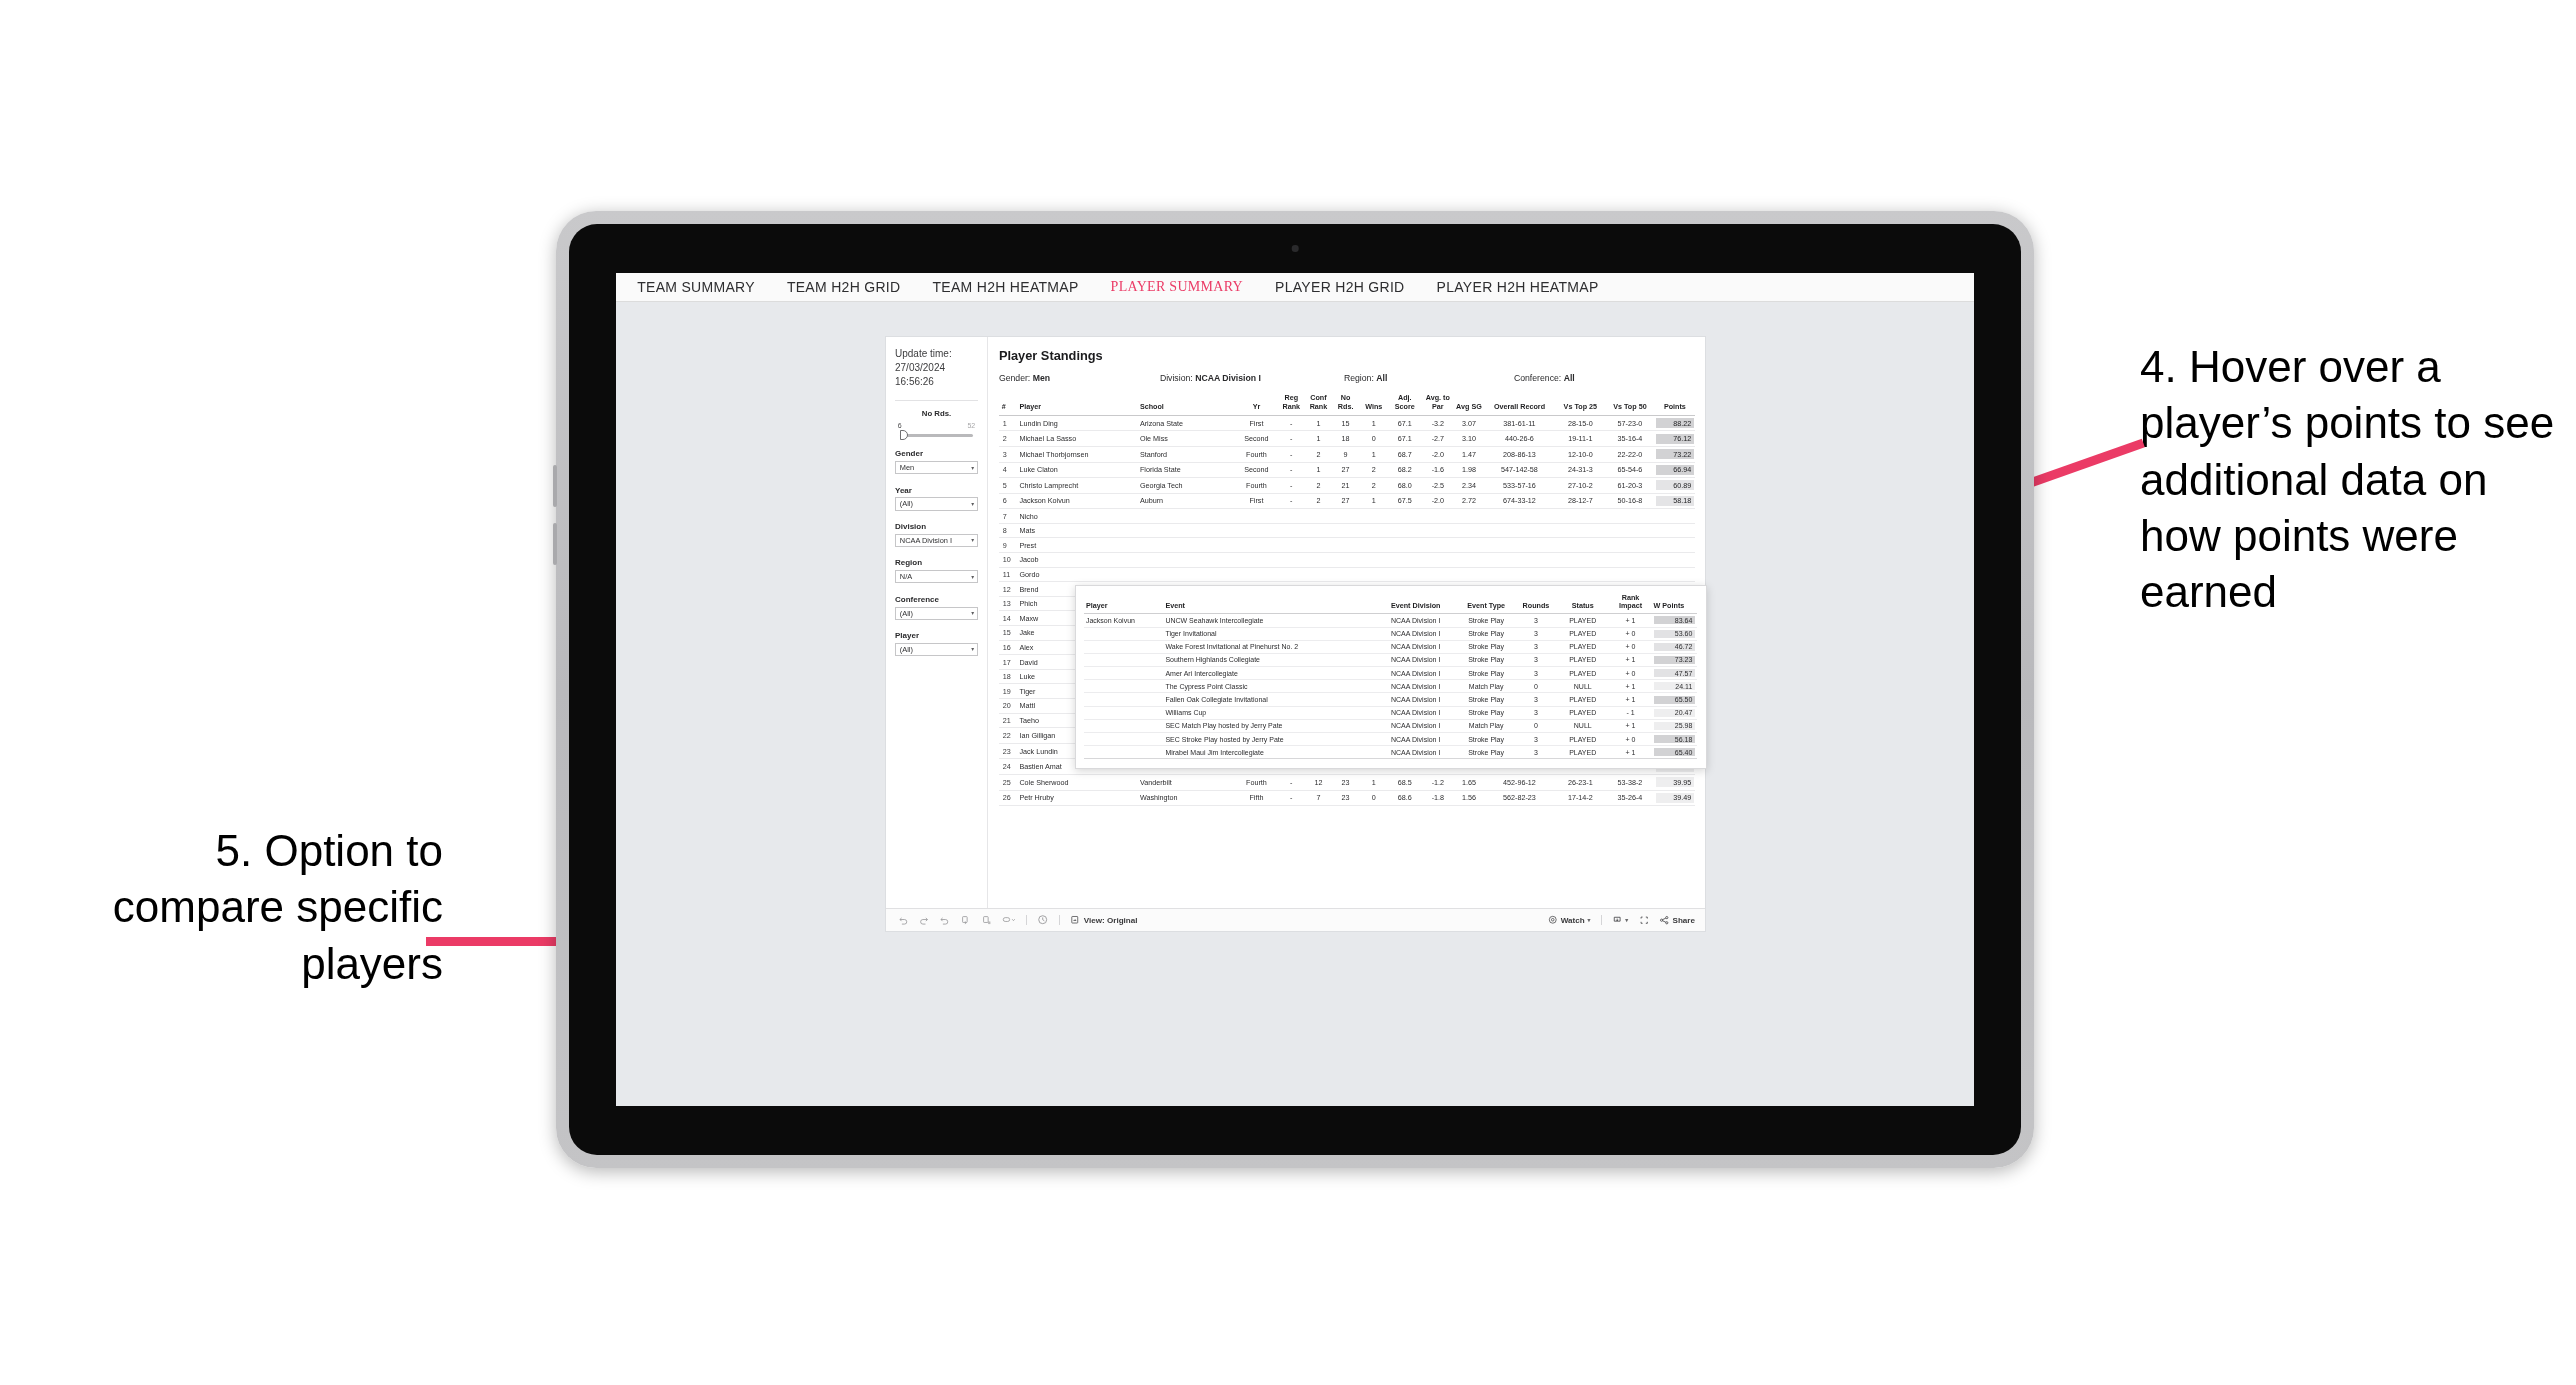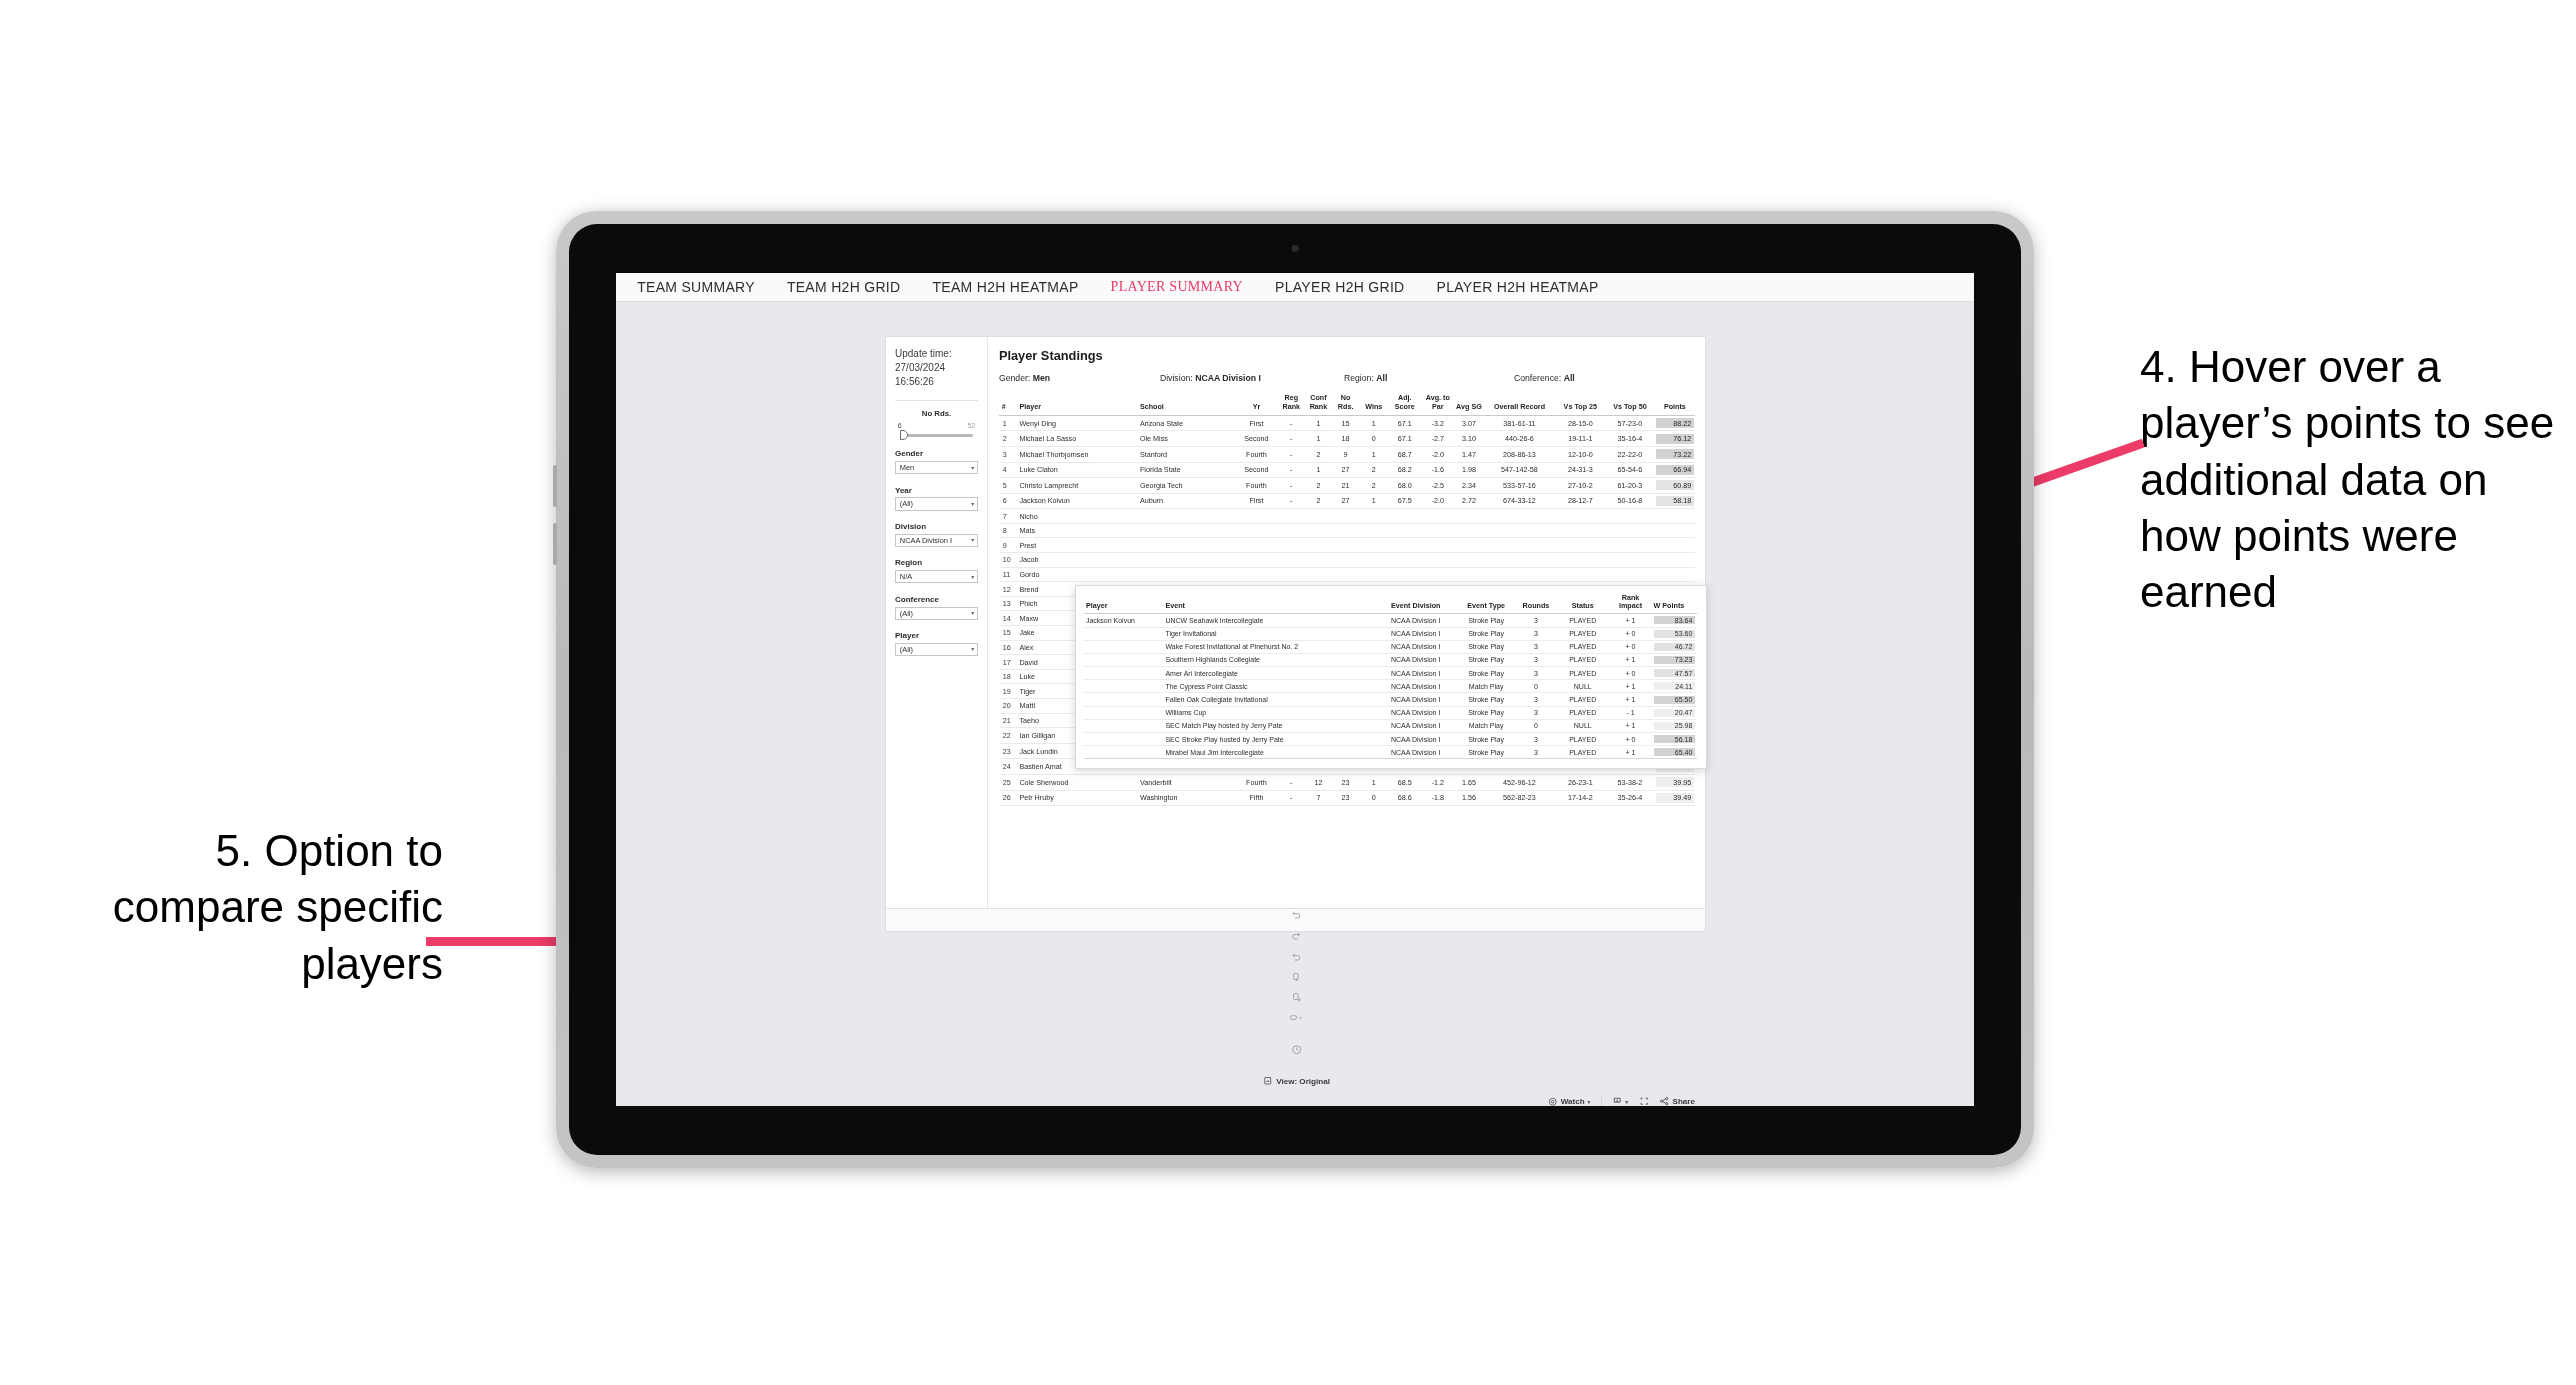--- a/index.html
+++ b/index.html
@@ -261,21 +261,21 @@
   #tooltip .wpts.l3 { background: #eeeeef; }
 
   
   #viz-toolbar {
     height: 23px;
     border-top: 0.9px solid #e0e0e2;
     background: #fbfbfb;
     display: flex; align-items: center;
     padding: 0 9.5px 0 12.3px;
     gap: 10.4px;
-    font-size: 8.1px; color: #4a4a4c; flex-direction: column;
+    font-size: 8.1px; color: #4a4a4c;
   }
   .tb-ico { color: #9a9a9c; display: flex; align-items: center; cursor: pointer; }
   .tb-div { width: 0.9px; height: 10.4px; background: #d5d5d7; }
   .tb-txt { font-weight: 700; color: #3a3a3c; display: flex; align-items: center; gap: 3.8px; cursor: pointer; }
   .tb-right { margin-left: auto; display: flex; align-items: center; gap: 10.4px; }
   .tb-item { display: flex; align-items: center; gap: 2.8px; font-weight: 700; color: #3a3a3c; cursor: pointer; }
   .tb-item .cv { font-size: 5.7px; color: #6a6a6c; }
 </style>
 </head>
 <body>
@@ -423,21 +423,21 @@
                   <th>Avg SG</th>
                   <th>Overall Record</th>
                   <th>Vs Top 25</th>
                   <th>Vs Top 50</th>
                   <th>Points</th>
                 </tr>
                   </thead>
                 <tbody id="standings-body">
                     <tr>
                       <td class="num">1</td>
-                      <td class="l">Wenyi Ding</td>
+                      <td class="l">Lundin Ding</td>
                       <td class="l">Arizona State</td>
                       <td>First</td>
                       <td>-</td>
                       <td>1</td>
                       <td>15</td>
                       <td>1</td>
                       <td>67.1</td>
                       <td>-3.2</td>
                       <td>3.07</td>
                       <td>381-61-11</td>

